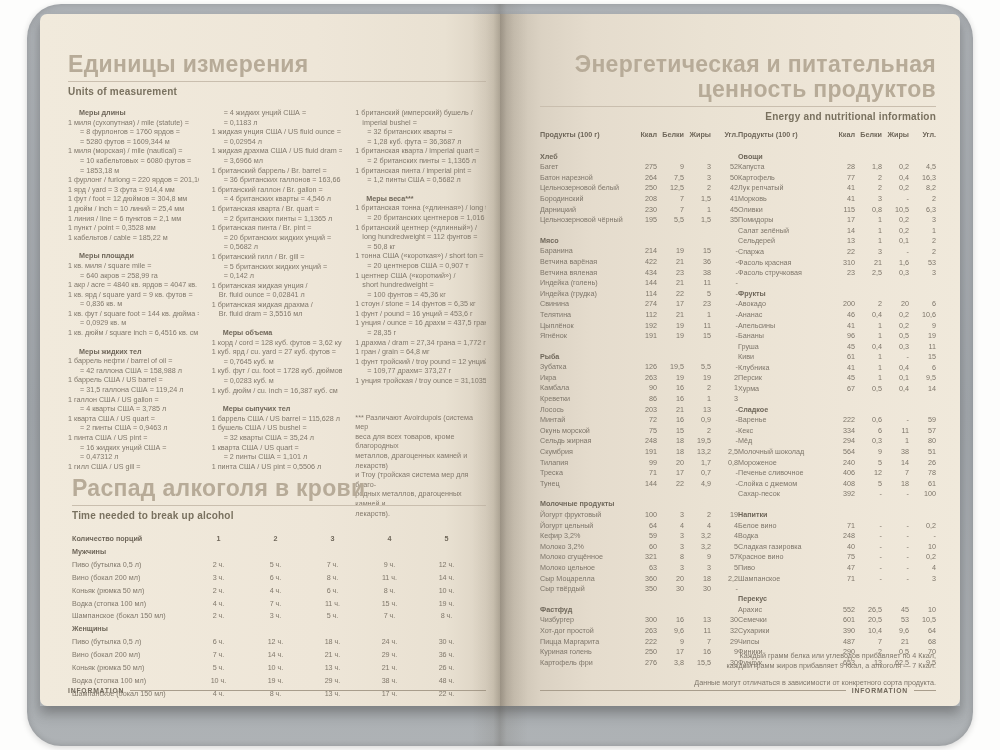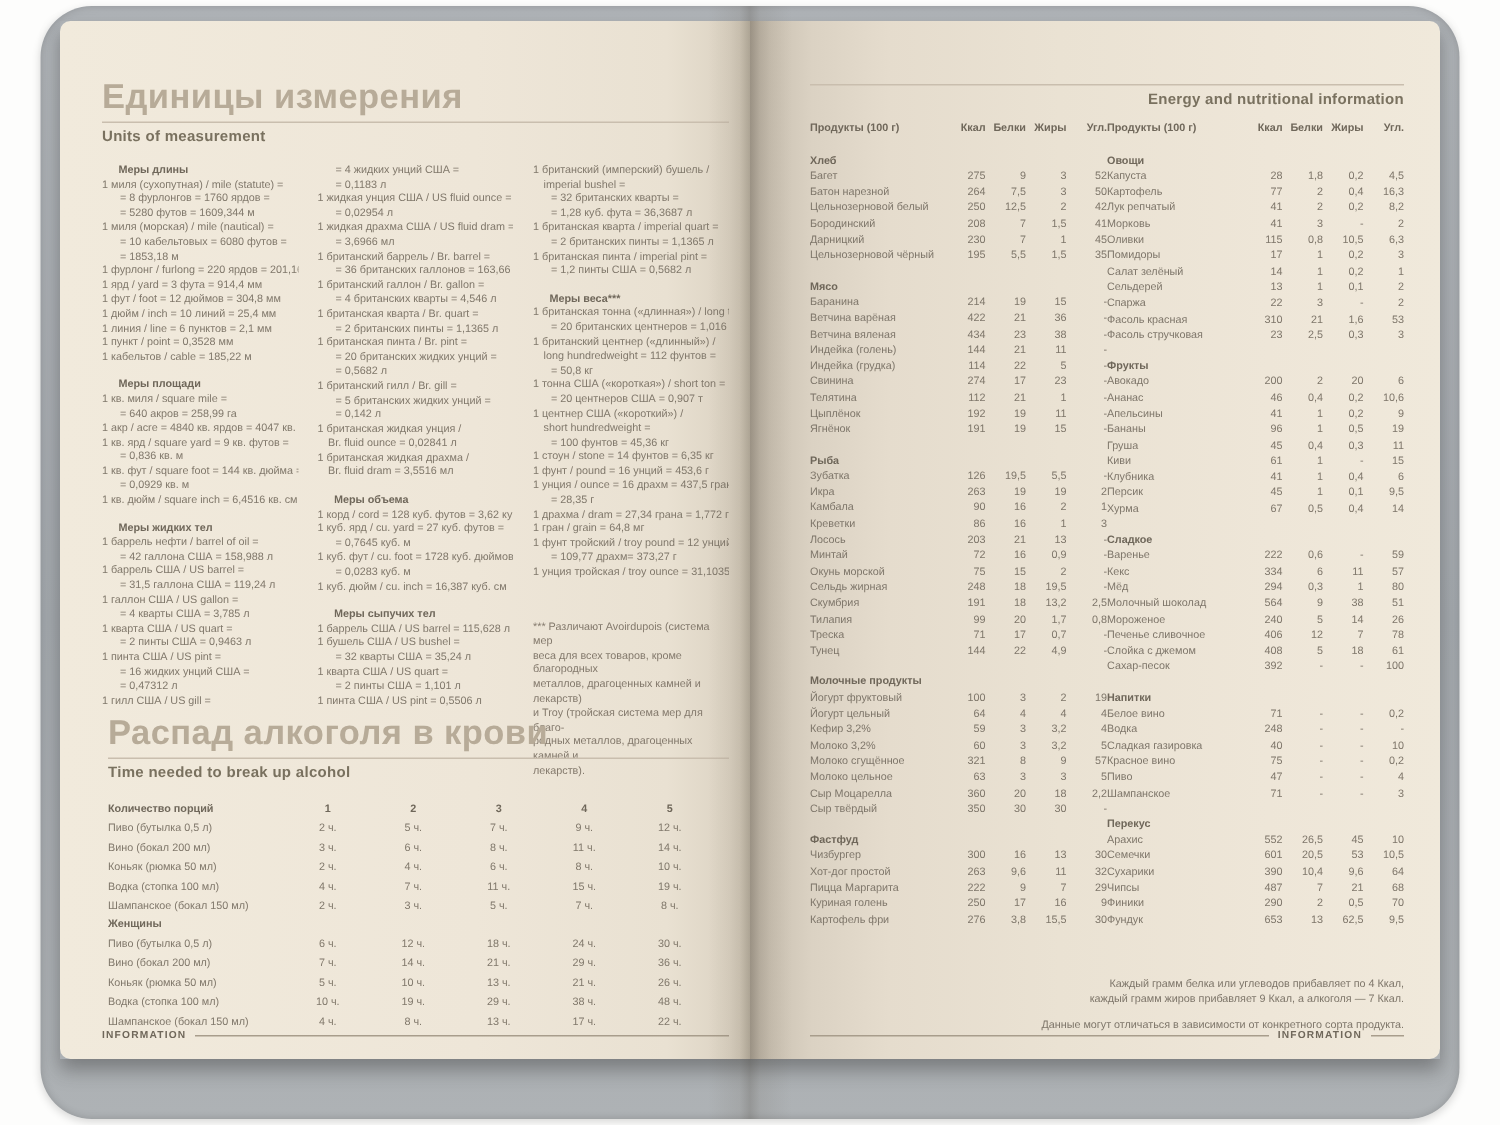--- a/index.html
+++ b/index.html
@@ -207,20 +207,28 @@
           </div>
           <div class="atable">
               <div class="arow head">
                 <span class="acell lab">Количество порций</span>
                 <span class="acell num">1</span>
                 <span class="acell num">2</span>
                 <span class="acell num">3</span>
                 <span class="acell num">4</span>
                 <span class="acell num">5</span>
               </div>
+              <div class="arow ghead">
+                <span class="acell lab">Мужчины</span>
+                <span class="acell num"></span>
+                <span class="acell num"></span>
+                <span class="acell num"></span>
+                <span class="acell num"></span>
+                <span class="acell num"></span>
+              </div>
               <div class="arow ">
                 <span class="acell lab">Пиво (бутылка 0,5 л)</span>
                 <span class="acell num">2 ч.</span>
                 <span class="acell num">5 ч.</span>
                 <span class="acell num">7 ч.</span>
                 <span class="acell num">9 ч.</span>
                 <span class="acell num">12 ч.</span>
               </div>
               <div class="arow ">
                 <span class="acell lab">Вино (бокал 200 мл)</span>
@@ -308,20 +316,21 @@
         <div class="pagefoot">
           <span class="fword">INFORMATION</span>
           <span class="fline"></span>
         </div>
       </section>
 
       <section class="page right">
         <div class="inner">
           <div style="padding-top:38px;">
             <div class="hblock">
+              <h1 class="htitle">Энергетическая и питательная ценность продуктов</h1>
               <div class="hrule"></div>
               <div class="hsub">Energy and nutritional information</div>
             </div>
             <div class="fgroups">
                 <div class="fgroup">
                   <div class="frow chead">
                     <span class="name">Продукты (100 г)</span>
                     <span class="num">Ккал</span>
                     <span class="num">Белки</span>
                     <span class="num">Жиры</span>

